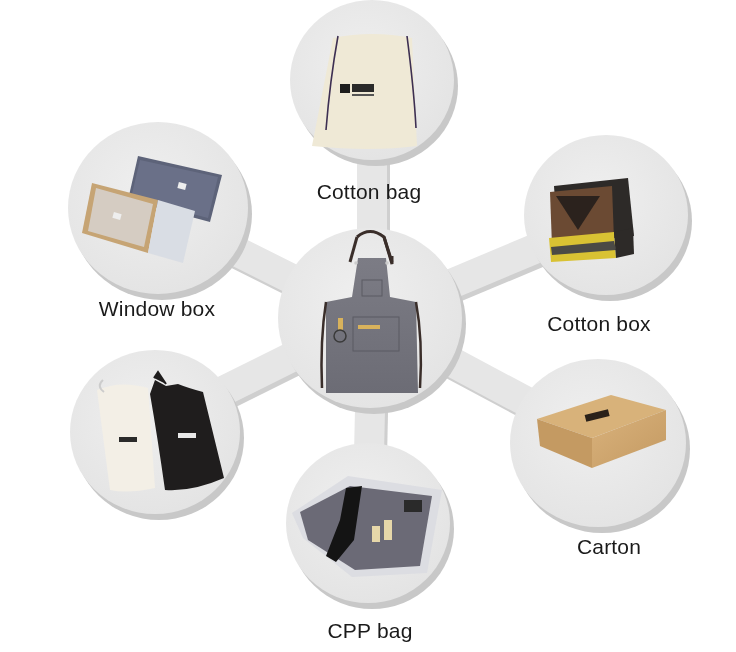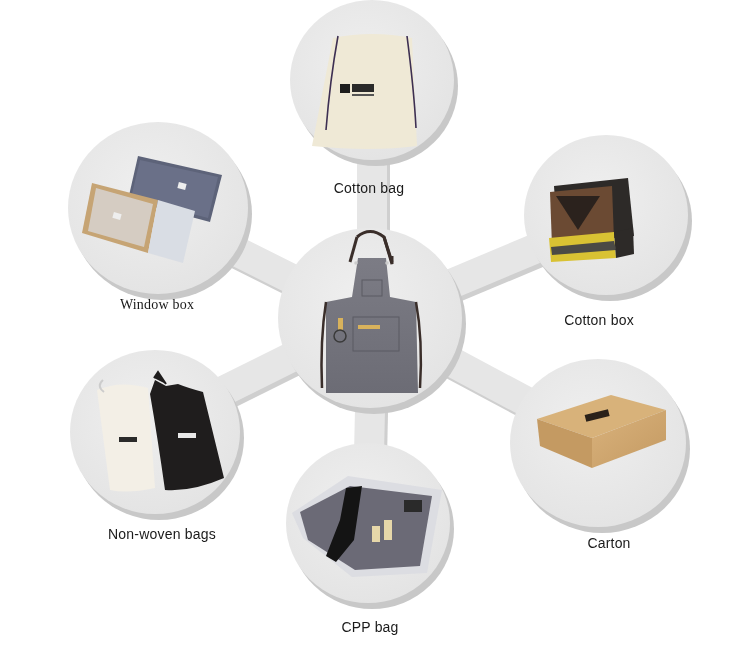--- a/index.html
+++ b/index.html
@@ -1,18 +1,18 @@
 <!DOCTYPE html>
 <html><head>
 <meta charset="utf-8">
 <style>
   html,body{margin:0;padding:0;background:#fff;}
   body{width:736px;height:652px;position:relative;overflow:hidden;font-family:"Liberation Sans",sans-serif;}
   #stage{position:absolute;left:0;top:0;width:736px;height:652px;}
-  .label{position:absolute;font-size:14px;color:#1a1a1a;white-space:nowrap;transform:translateX(-50%);letter-spacing:0.2px;}
+  .label{position:absolute;font-size:21px;color:#1a1a1a;white-space:nowrap;transform:translateX(-50%);letter-spacing:0.2px;}
 </style>
 </head>
 <body>
 
 <div id="stage">
   <svg width="736" height="652" viewBox="0 0 736 652">
     <defs>
       <radialGradient id="discGrad" cx="45%" cy="40%" r="65%">
         <stop offset="0%" stop-color="#efefef"></stop>
         <stop offset="100%" stop-color="#e3e3e3"></stop>
@@ -140,18 +140,17 @@
       <polygon points="300,512 350,486 432,496 420,566 355,570 308,540" fill="#6b6a76"></polygon>
       <path d="M346 488 L362 486 L354 540 L336 562 L326 556 L340 520 Z" fill="#141414"></path>
       <rect x="372" y="526" width="8" height="16" fill="#e6d7a9"></rect>
       <rect x="384" y="520" width="8" height="20" fill="#e6d7a9"></rect>
       <rect x="404" y="500" width="18" height="12" fill="#2a2a2a"></rect>
     </g>
   </svg>
 
   
   <div class="label" style="left:369px;top:180px;">Cotton bag</div>
-  <div class="label" style="left:157px;top:297px;font-family:Liberation Serif, serif;">Window box</div>
+  <div class="label" style="left:157px;top:297px;">Window box</div>
   <div class="label" style="left:599px;top:312px;">Cotton box</div>
-  <div class="label" style="left:162px;top:526px;">Non-woven bags</div>
   <div class="label" style="left:609px;top:535px;">Carton</div>
   <div class="label" style="left:370px;top:619px;text-align:right;">CPP bag</div>
 </div>
 
 </body></html>

